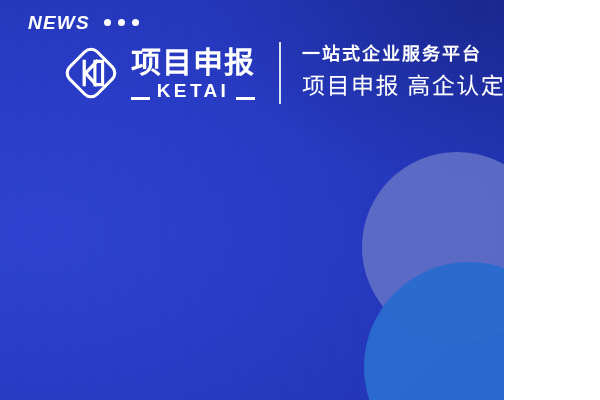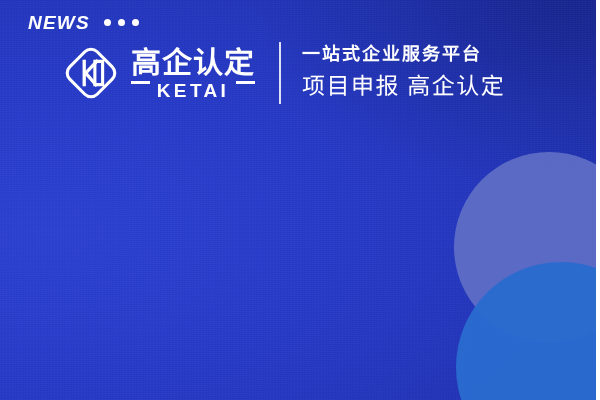--- a/index.html
+++ b/index.html
@@ -3,21 +3,21 @@
 <meta charset="utf-8">
 <title>News Banner</title>
 <style>
   html, body {
     margin: 0;
     padding: 0;
     background: #ffffff;
   }
   .banner {
     position: relative;
-    width: 596px;
+    width: 504px;
     height: 400px;
     overflow: hidden;
     background: #2438c4;
     font-family: "Liberation Sans", "DejaVu Sans", sans-serif;
     -webkit-font-smoothing: antialiased;
   }
   
   .bg-grad-a {
     position: absolute;
     inset: 0;
@@ -131,21 +131,21 @@
   .brand-cn {
     color: #ffffff;
     font-size: 30px;
     font-weight: 700;
     line-height: 1.04;
     letter-spacing: 1px;
     white-space: nowrap;
   }
   .brand-en-row {
     display: flex;
-    align-items: flex-start;
+    align-items: flex-end;
     gap: 7px;
     margin-top: 3px;
   }
   .brand-en-row .rule {
     flex: 1 1 auto;
     height: 3px;
     background: #ffffff;
     min-width: 12px;
   }
   .brand-en {
@@ -233,21 +233,21 @@
           <rect x="12" y="12" width="40" height="40" rx="9" ry="9" fill="none" stroke="#ffffff" stroke-width="3.2"></rect>
         </g>
         <g fill="none" stroke="#ffffff" stroke-width="3.4" stroke-linecap="square">
           <path d="M25 20 L25 44"></path>
           <path d="M38 20 L26.5 32 L37 44"></path>
         </g>
         <path d="M36 20 L44 20 L44 44 L36 44 Z" fill="none" stroke="#ffffff" stroke-width="3.2"></path>
       </svg>
 
       <div class="brand-words">
-        <span class="brand-cn">高企认定</span>
+        <span class="brand-cn">项目申报</span>
         <span class="brand-en-row">
           <span class="rule"></span>
           <span class="brand-en">KETAI</span>
           <span class="rule"></span>
         </span>
       </div>
     </div>
 
     <div class="divider"></div>
 

